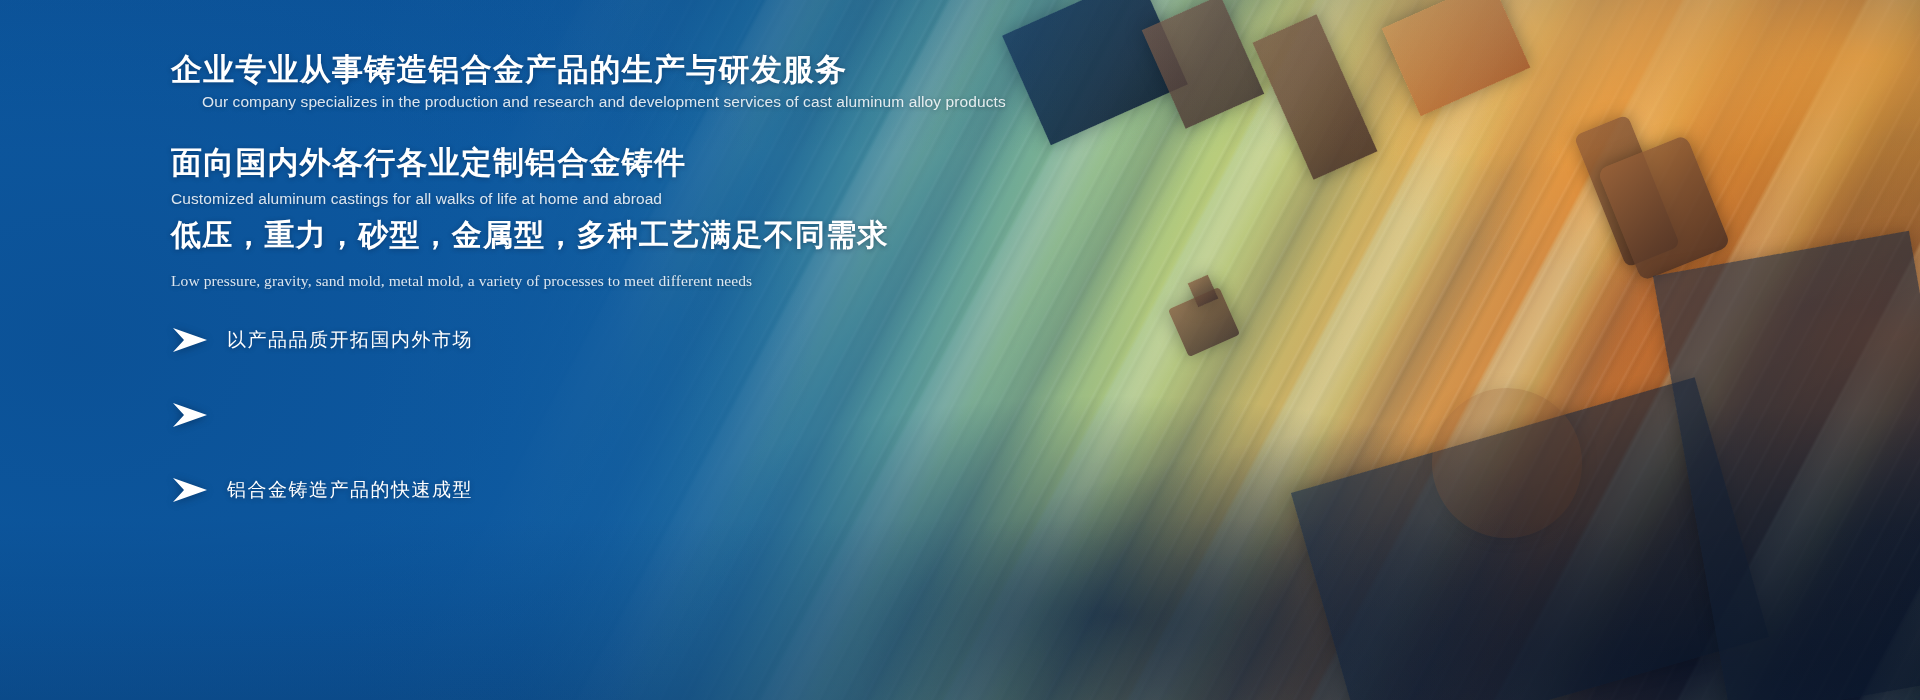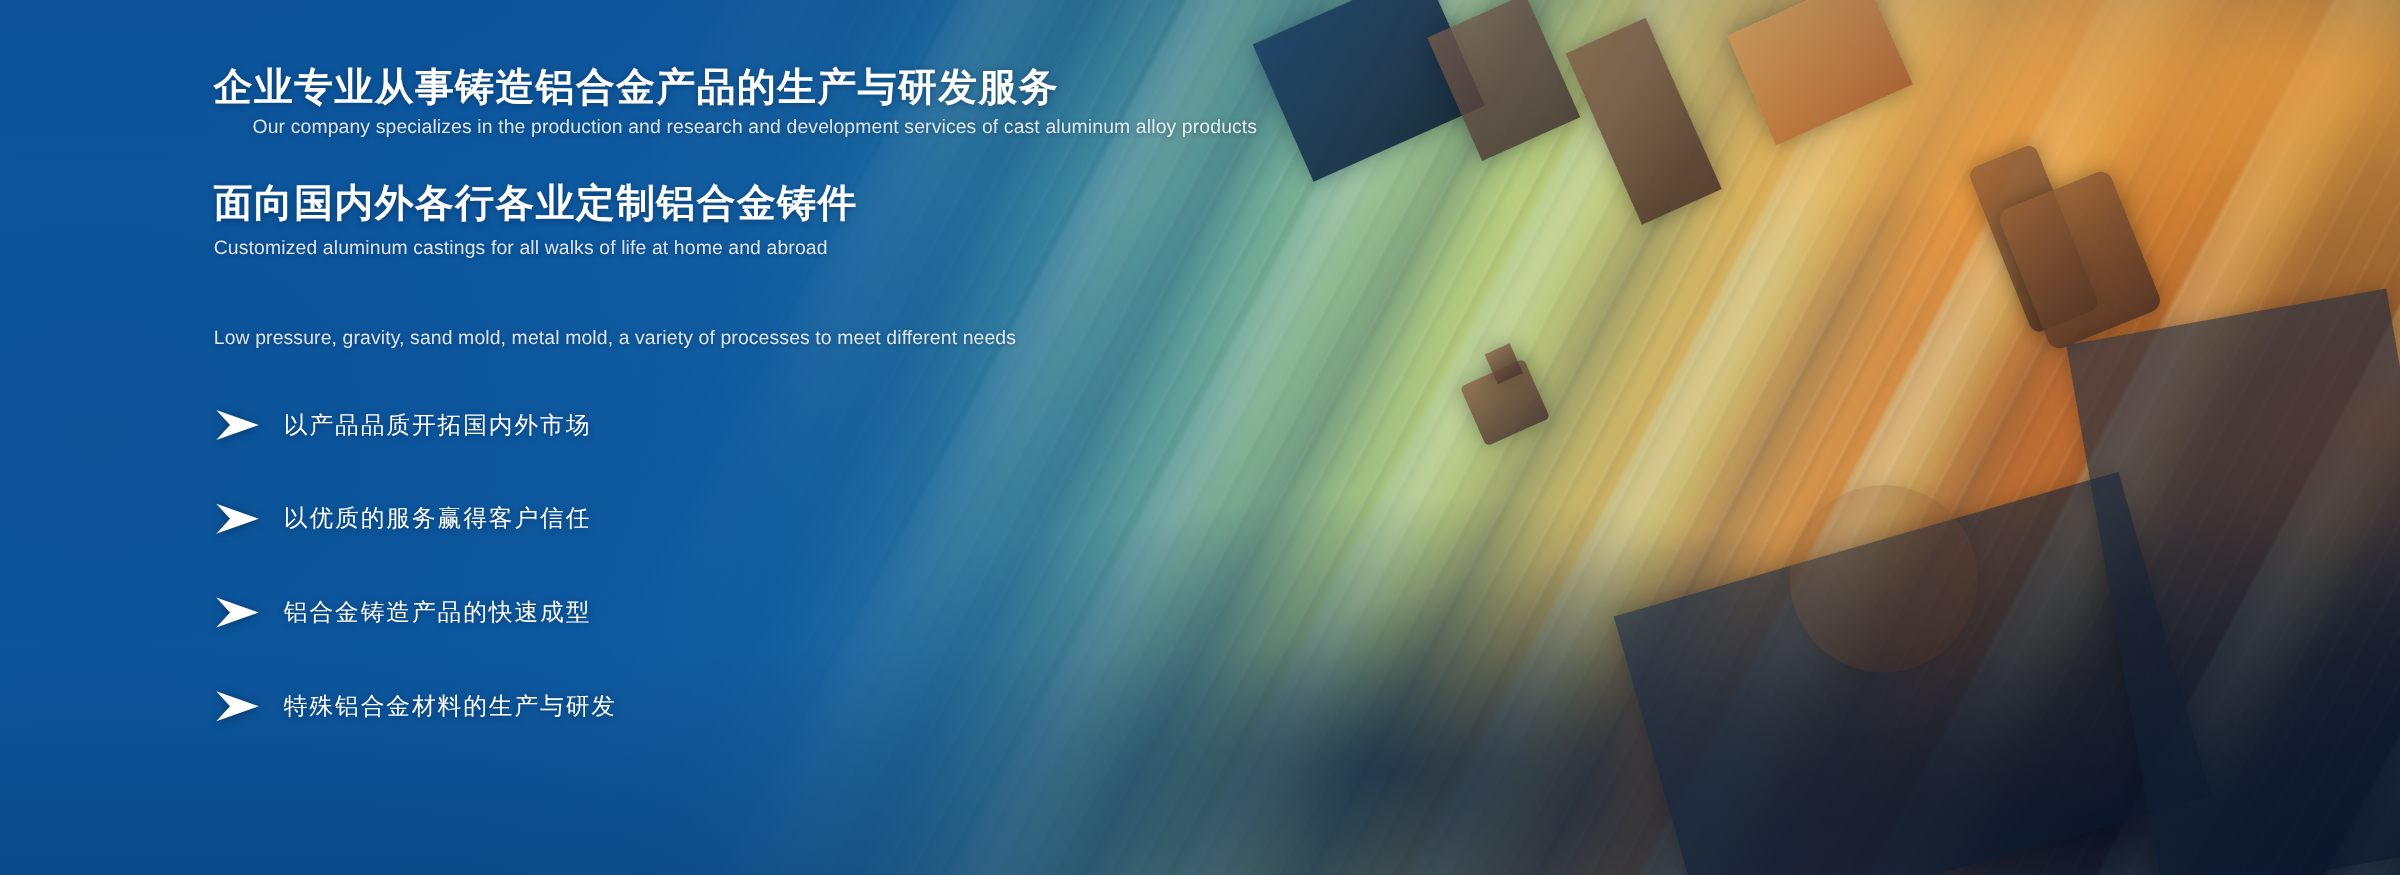--- a/index.html
+++ b/index.html
@@ -124,21 +124,21 @@
     white-space:nowrap;
     text-shadow:0 1px 4px rgba(0,22,52,.35);
   }
 
   
   #blk-1      { top:52px; }
   #blk-1-en   { top:93px;margin-left:31px; }
   #blk-2      { top:145px; }
   #blk-2-en   { top:190px; }
   #blk-3      { top:218px; }
-  #blk-3-en   { top:262px; }
+  #blk-3-en   { top:272px;font-family:Liberation Serif, serif; }
 
   
   .bullets {
     position:absolute;
     left:0; top:315px;
     width:620px;
   }
   .bullet {
     display:flex;
     align-items:center;
@@ -186,47 +186,41 @@
   <div class="overlay-soft"></div>
 
   <div class="content">
 
     <div class="block h-cn" id="blk-1">企业专业从事铸造铝合金产品的生产与研发服务</div>
     <div class="block h-en" id="blk-1-en">Our company specializes in the production and research and development services of cast aluminum alloy products</div>
 
     <div class="block h-en" id="blk-2-en">Customized aluminum castings for all walks of life at home and abroad</div>
     <div class="block h-cn" id="blk-2">面向国内外各行各业定制铝合金铸件</div>
 
+    <div class="block h-cn smaller" id="blk-3">低压，重力，砂型，金属型，多种工艺满足不同需求</div>
     <div class="block h-en" id="blk-3-en">Low pressure, gravity, sand mold, metal mold, a variety of processes to meet different needs</div>
 
     <div class="bullets">
 
       <div class="bullet">
         <svg class="arrow-icon" viewBox="0 0 38 26">
           <polygon points="2,1 36,13 2,25 13,13" fill="#ffffff"></polygon>
         </svg>
         <span class="bullet-label">以产品品质开拓国内外市场</span>
       </div>
 
       <div class="bullet">
         <svg class="arrow-icon" viewBox="0 0 38 26">
           <polygon points="2,1 36,13 2,25 13,13" fill="#ffffff"></polygon>
         </svg>
-        <span class="bullet-label">以优质的服务赢得客户信任</span>
       </div>
 
       <div class="bullet">
         <svg class="arrow-icon" viewBox="0 0 38 26">
           <polygon points="2,1 36,13 2,25 13,13" fill="#ffffff"></polygon>
         </svg>
         <span class="bullet-label">铝合金铸造产品的快速成型</span>
       </div>
 
-      <div class="bullet">
-        <svg class="arrow-icon" viewBox="0 0 38 26">
-          <polygon points="2,1 36,13 2,25 13,13" fill="#ffffff"></polygon>
-        </svg>
-        <span class="bullet-label">特殊铝合金材料的生产与研发</span>
-      </div>
 
     </div>
   </div>
 </div>
 
 </body></html>

